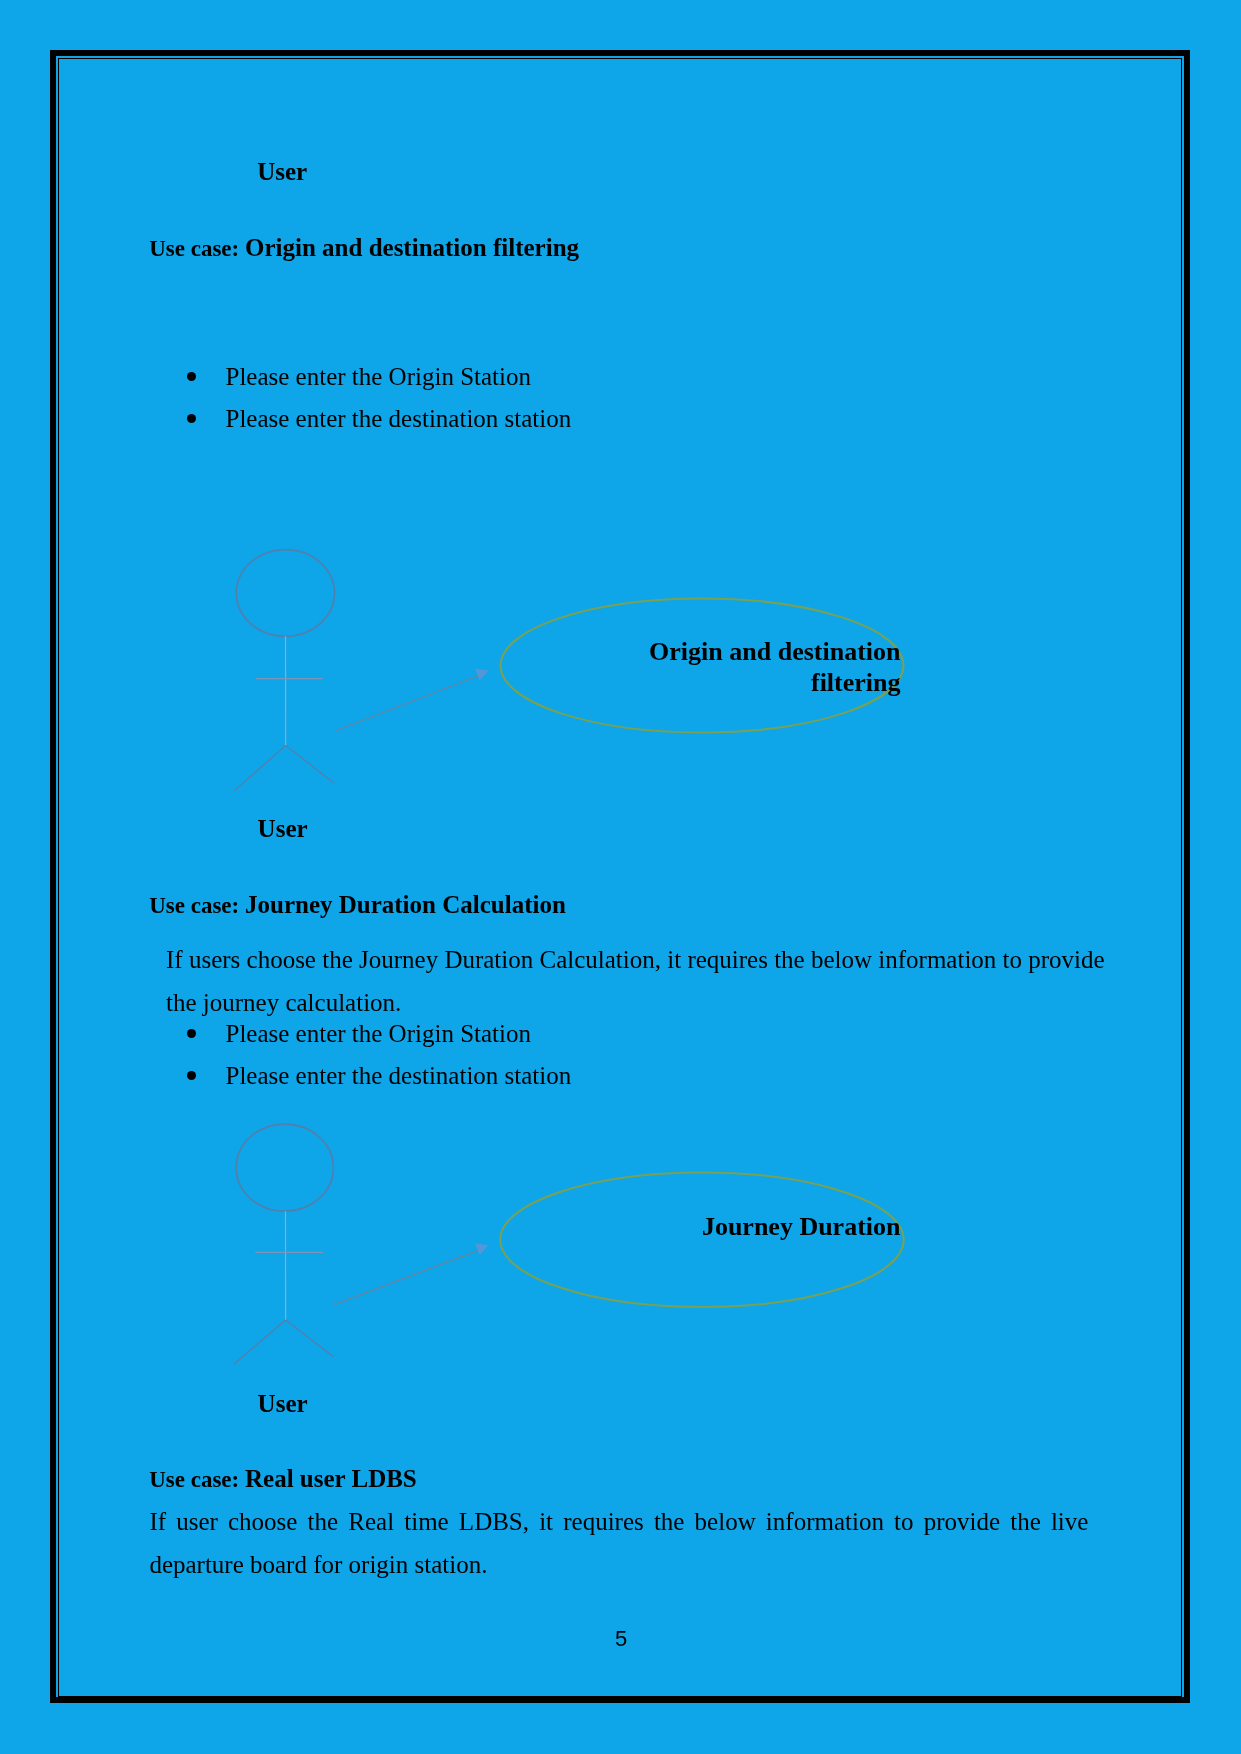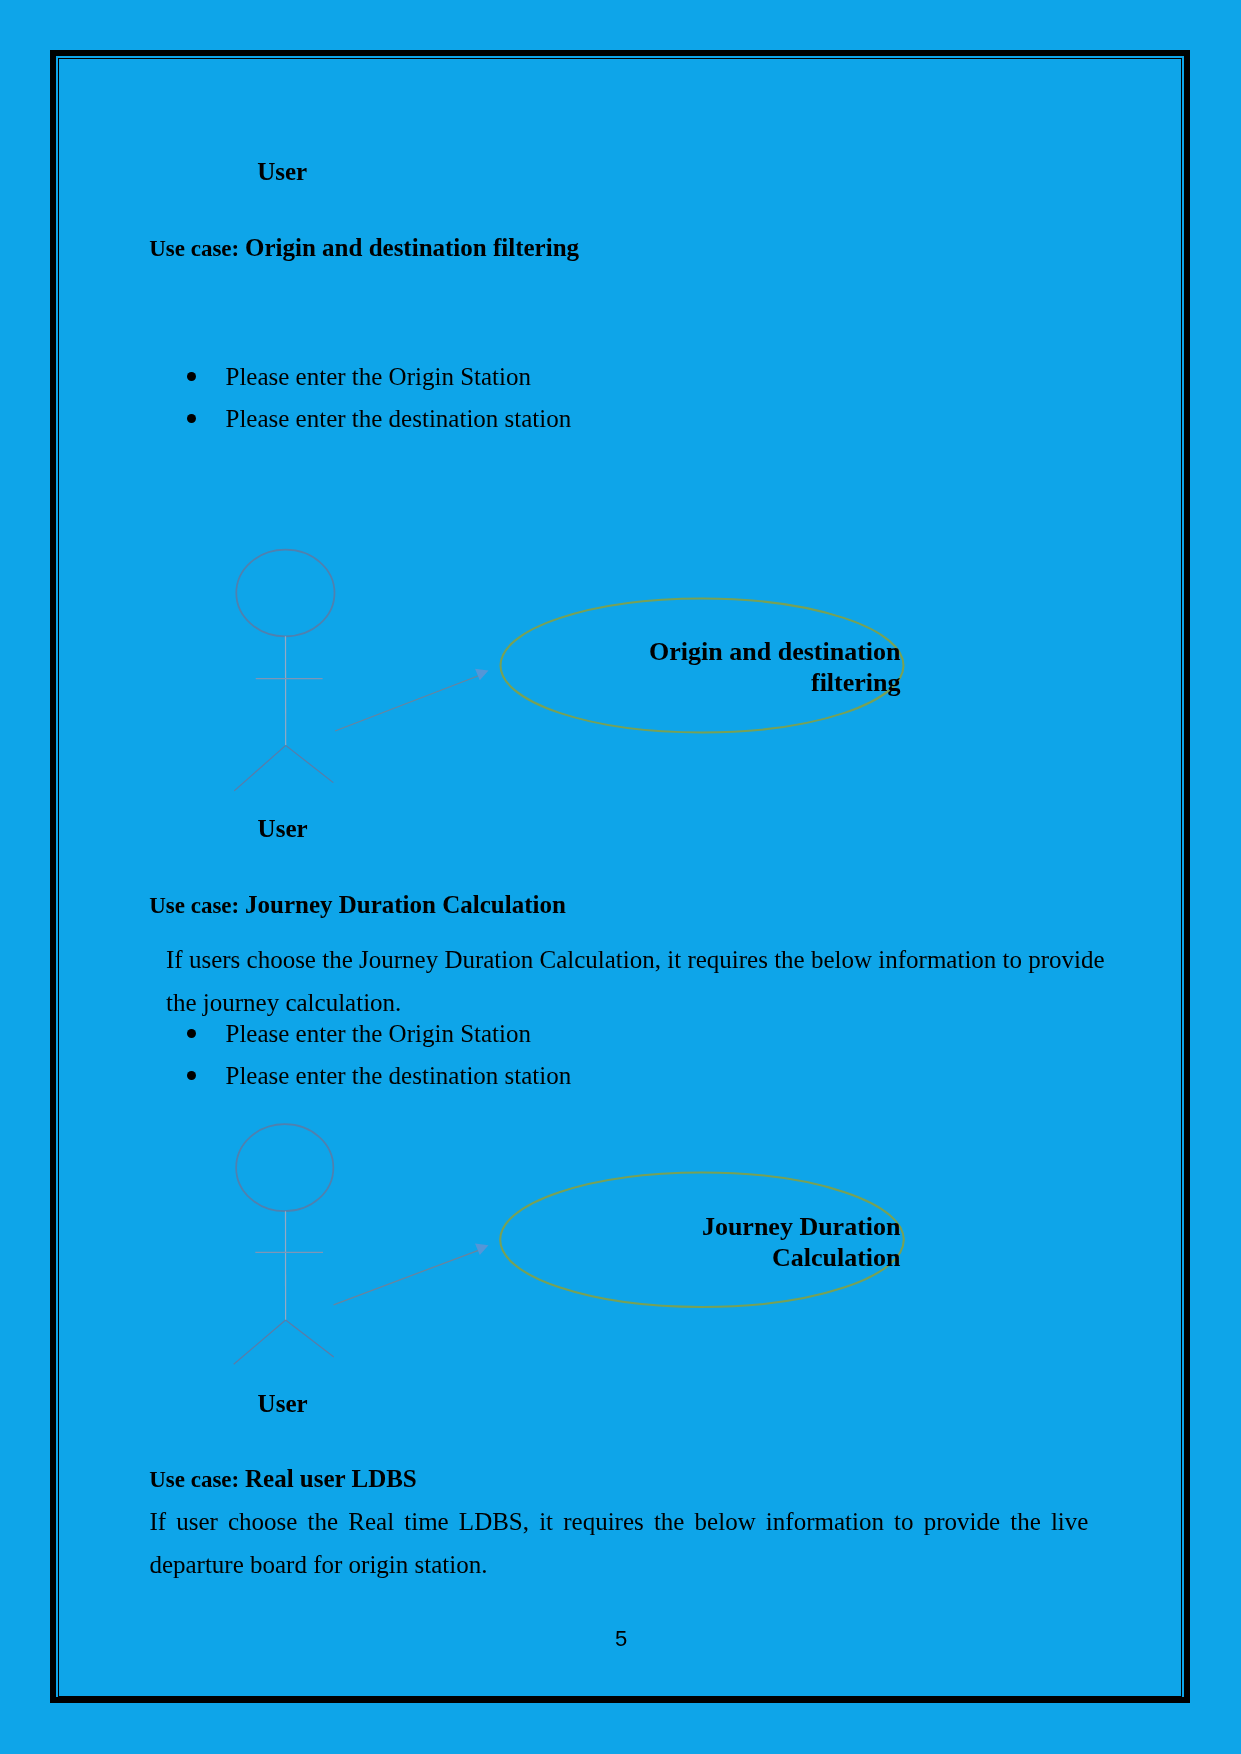--- a/index.html
+++ b/index.html
@@ -133,21 +133,20 @@
       <ellipse cx="702" cy="1239.75" rx="201.8" ry="67.3" fill="none" stroke="#78a155" stroke-width="2.1"></ellipse>
       <g>
         <line x1="333.6" y1="1304.8" x2="483" y2="1248.6" stroke="#6c839c" stroke-width="1.25"></line>
         <polygon points="475,1243.5 488.5,1245.3 479.8,1254.9" fill="#5596d7"></polygon>
       </g>
     </svg>
   </div>
 
   <div class="uc-label" style="left:500.5px; top:1211.2px; width:400px;">
     <div>Journey Duration</div>
-    <div>Calculation</div>
   </div>
 
   <div class="abs user-caption" style="left:257.6px; top:1390.8px;">User</div>
 
   <div class="abs usecase-head" style="left:149.2px; top:1466px;">
     <span class="label">Use case: </span><span>Real user LDBS</span>
   </div>
 
   <div class="abs para justify" style="left:149.4px; top:1500.4px; width:939px;">If user choose the Real time LDBS, it requires the below information to provide the live departure board for origin station.</div>
 

